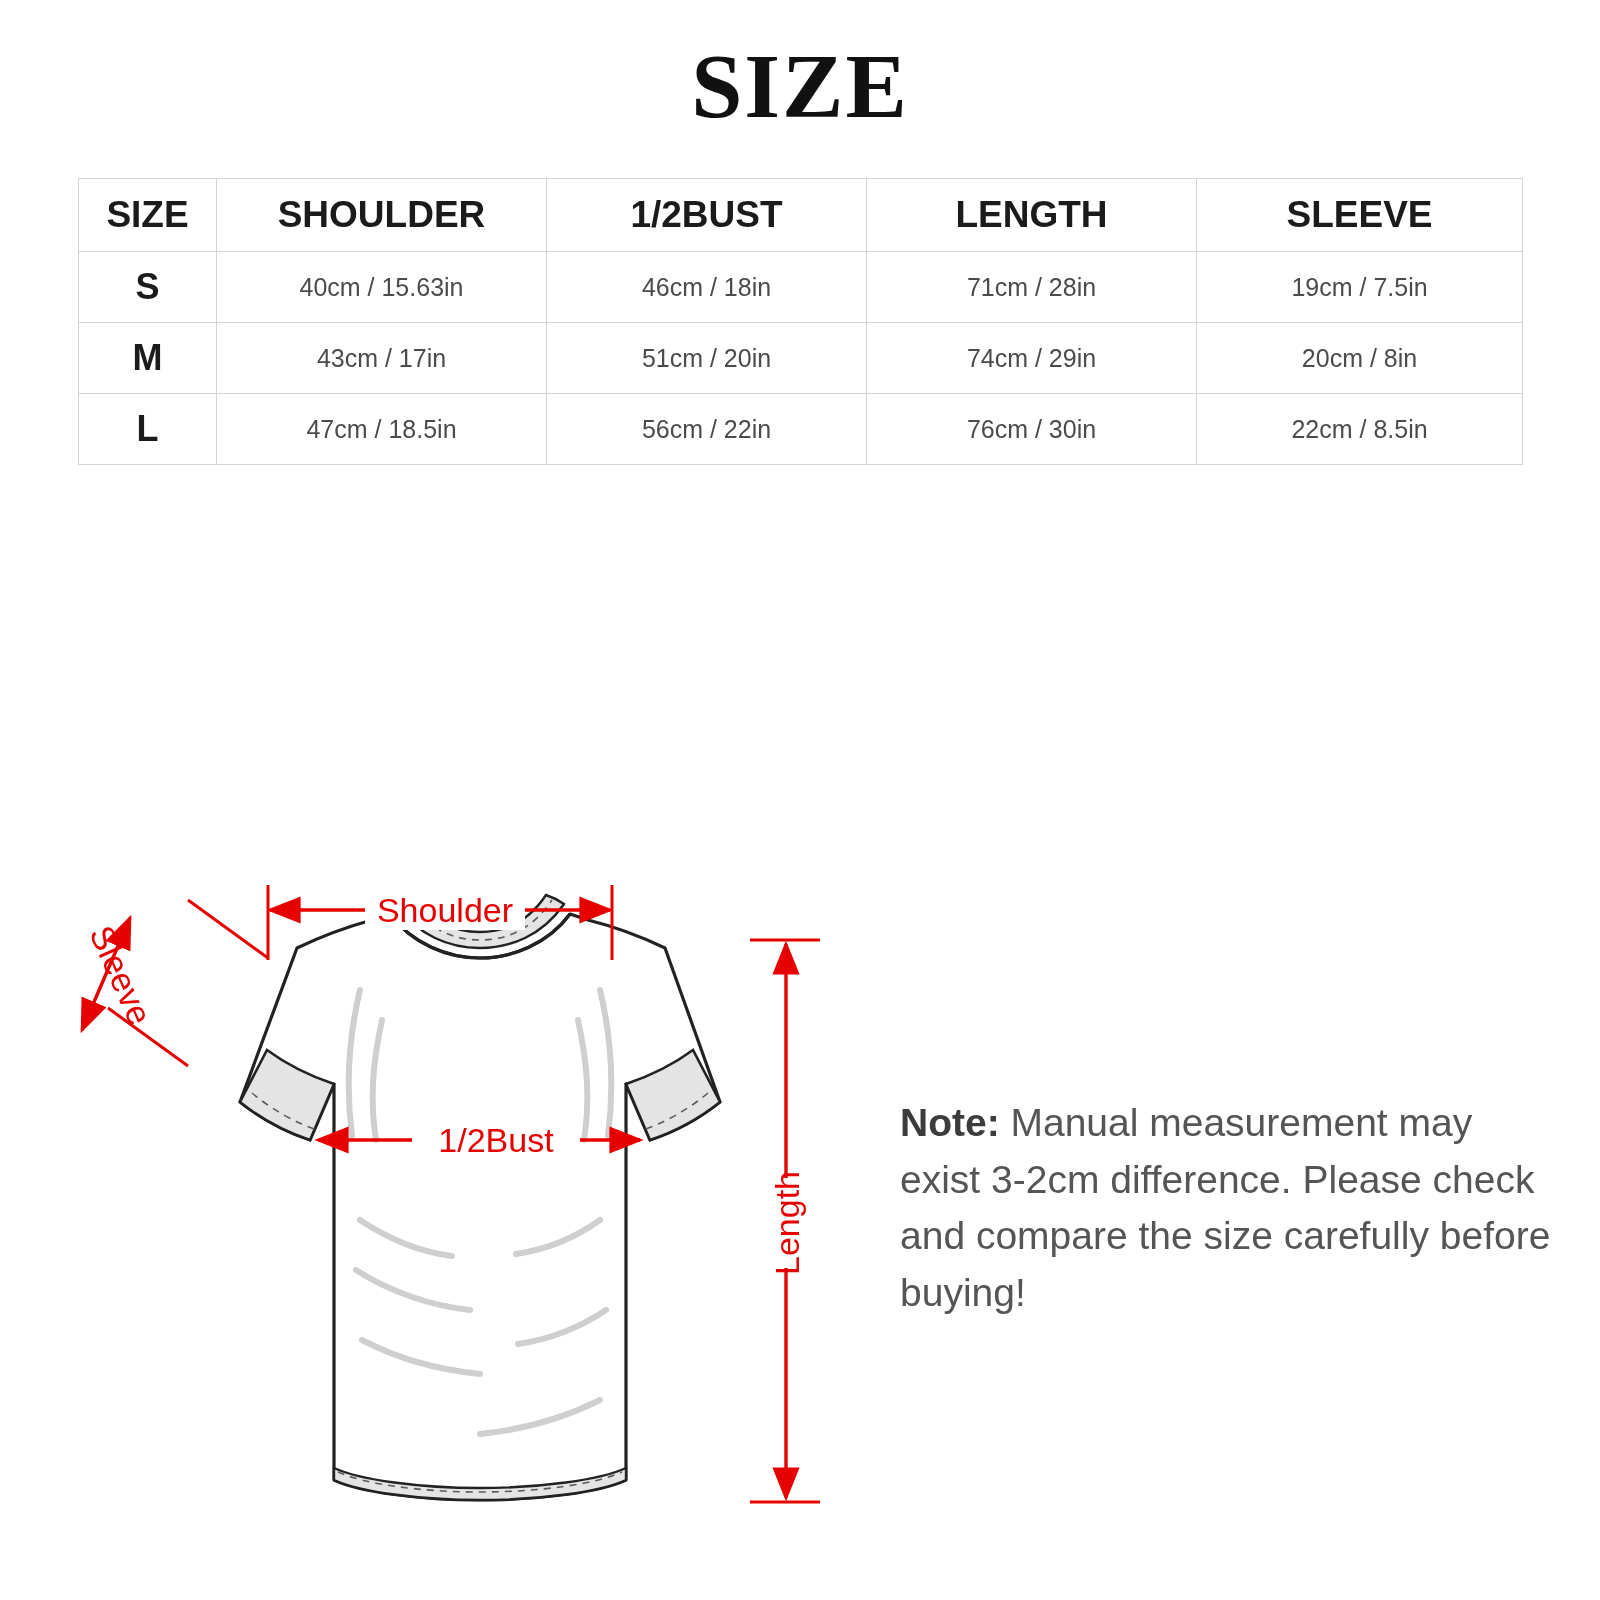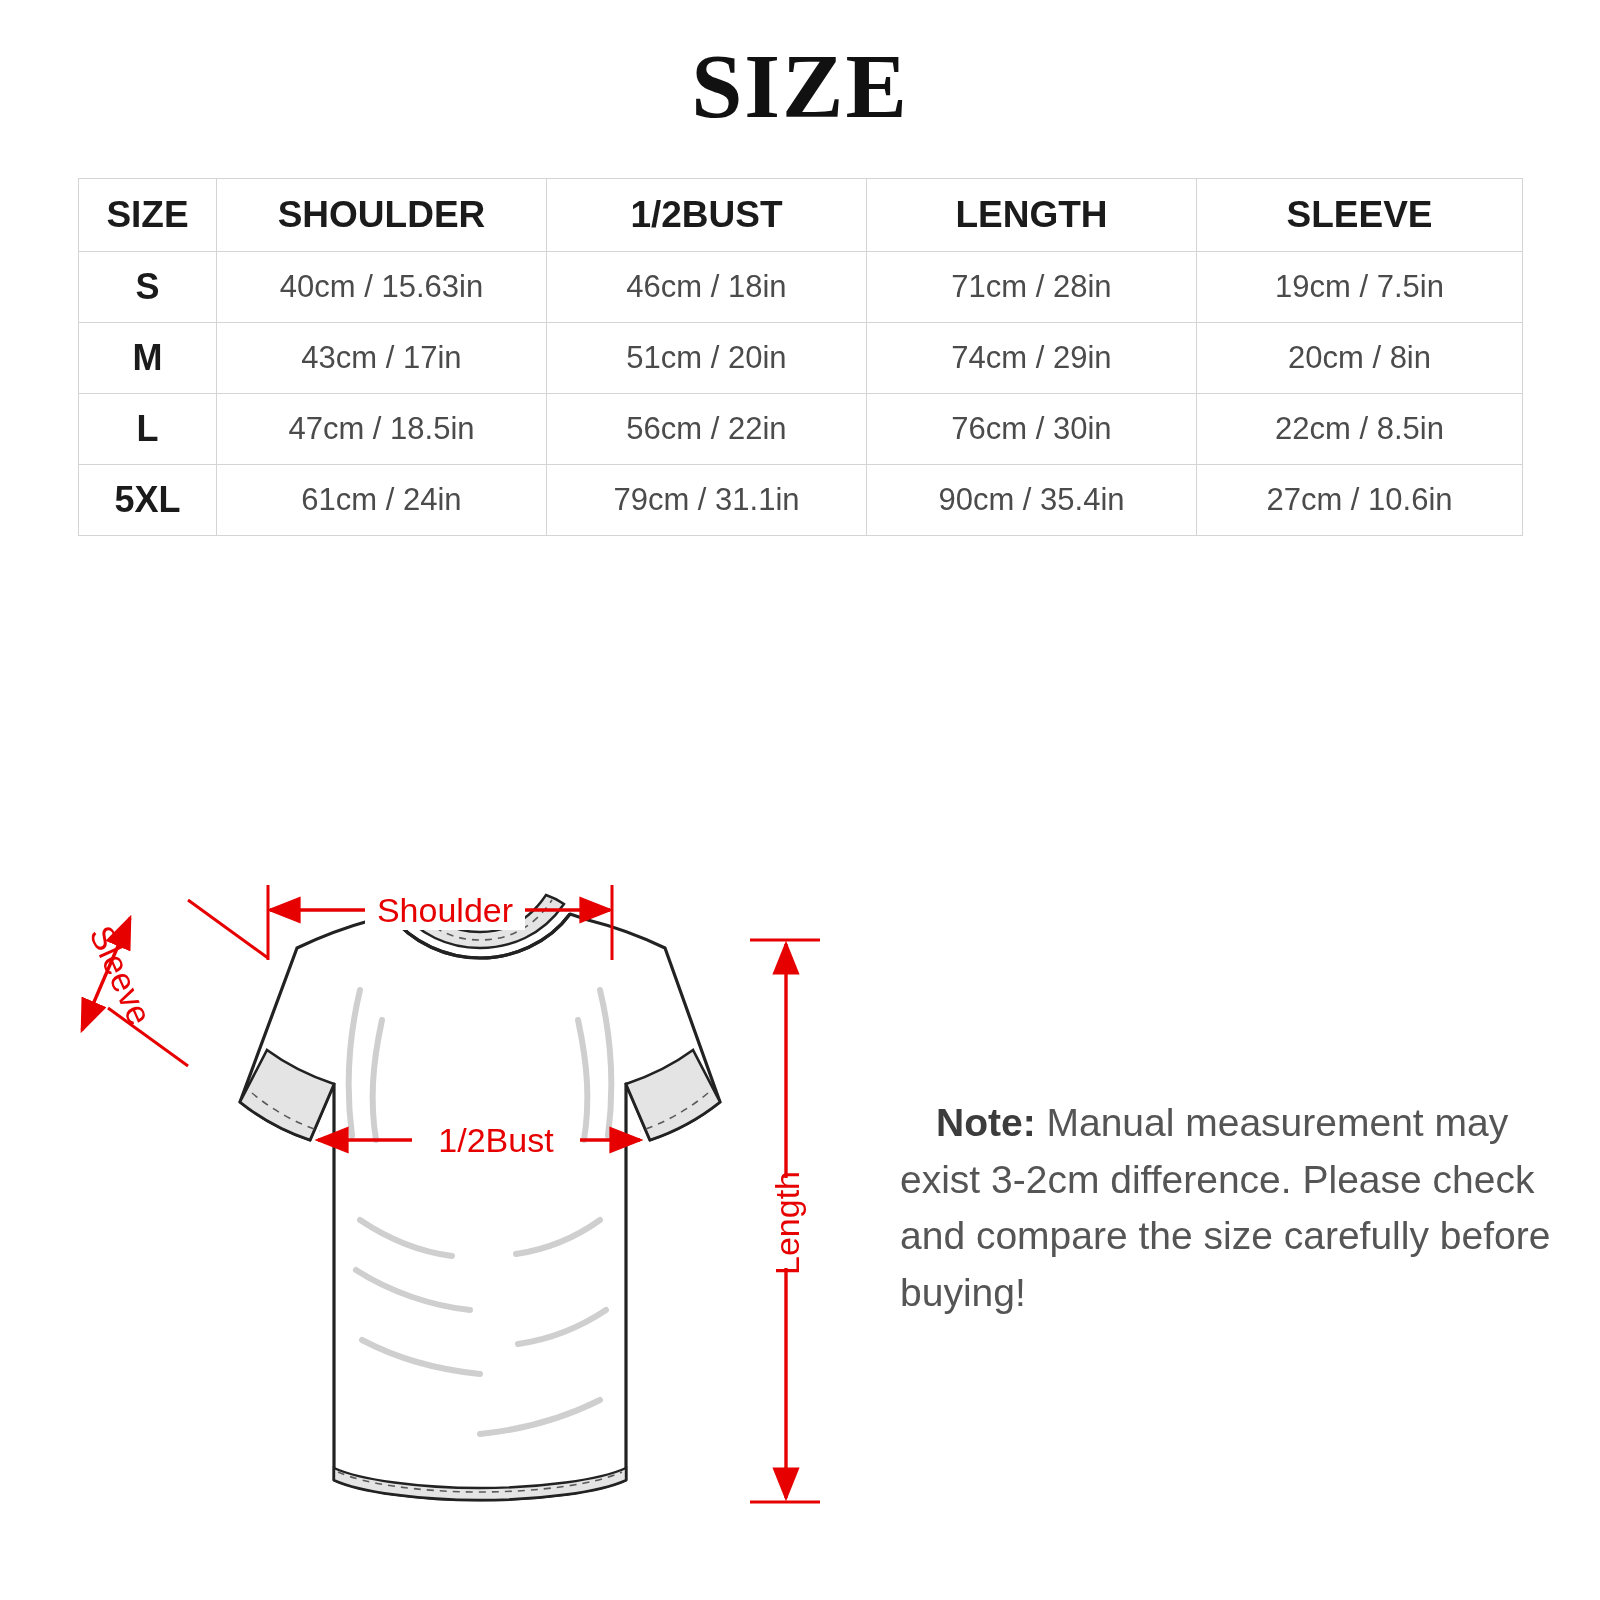--- a/index.html
+++ b/index.html
@@ -61,21 +61,21 @@
     font-weight: bold;
     color: #1b1b1b;
     height: 72px;
   }
   table.size-table tbody td.size-cell {
     font-size: 36px;
     font-weight: bold;
     color: #1b1b1b;
   }
   table.size-table tbody td.val-cell {
-    font-size: 31px;
+    font-size: 25px;
     font-weight: normal;
     color: #4b4b4b;
   }
 
   
   #diagram {
     position: absolute;
     top: 840px;
     left: 60px;
     width: 800px;
@@ -89,21 +89,20 @@
     top: 1095px;
     left: 900px;
     width: 660px;
     font-size: 39px;
     line-height: 1.45;
     color: #555555;
   }
   #note-block .note-label {
     font-weight: bold;
     color: #3c3c3c;
-    margin-left: 36px;
   }
 </style>
 </head>
 <body>
 
 <div id="page-title">SIZE</div>
 
 <div id="size-table-wrap">
   <table class="size-table">
     <colgroup>
@@ -136,27 +135,20 @@
         <td class="val-cell">51cm / 20in</td>
         <td class="val-cell">74cm / 29in</td>
         <td class="val-cell">20cm / 8in</td>
       </tr>
       <tr>
         <td class="size-cell">L</td>
         <td class="val-cell">47cm / 18.5in</td>
         <td class="val-cell">56cm / 22in</td>
         <td class="val-cell">76cm / 30in</td>
         <td class="val-cell">22cm / 8.5in</td>
-      </tr>
-      <tr>
-        <td class="size-cell">5XL</td>
-        <td class="val-cell">61cm / 24in</td>
-        <td class="val-cell">79cm / 31.1in</td>
-        <td class="val-cell">90cm / 35.4in</td>
-        <td class="val-cell">27cm / 10.6in</td>
       </tr>
     </tbody>
   </table>
 </div>
 
 <div id="diagram">
   <svg width="800" height="720" viewBox="0 0 800 720" xmlns="http://www.w3.org/2000/svg">
     <defs>
       <marker id="arrowEnd" markerWidth="10" markerHeight="8" refX="9" refY="4" orient="auto">
         <path d="M0,0 L10,4 L0,8 z" fill="#e60000"></path>

